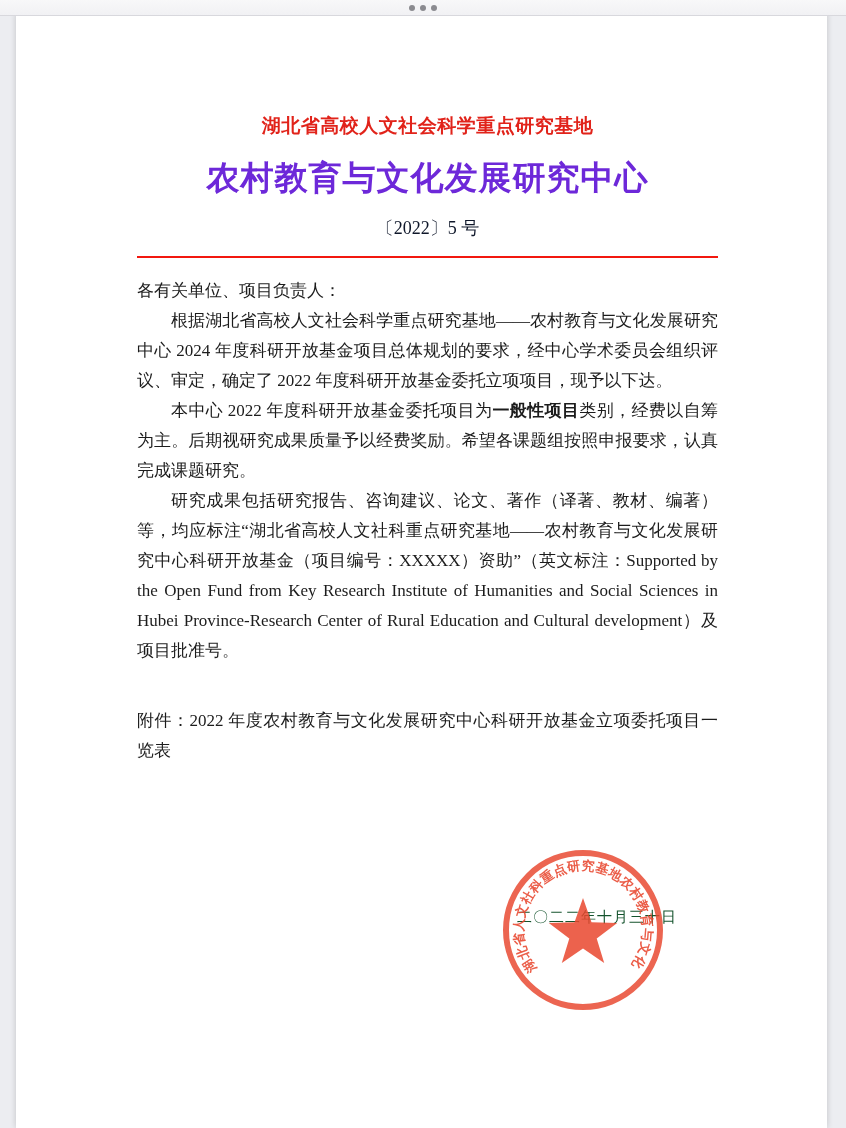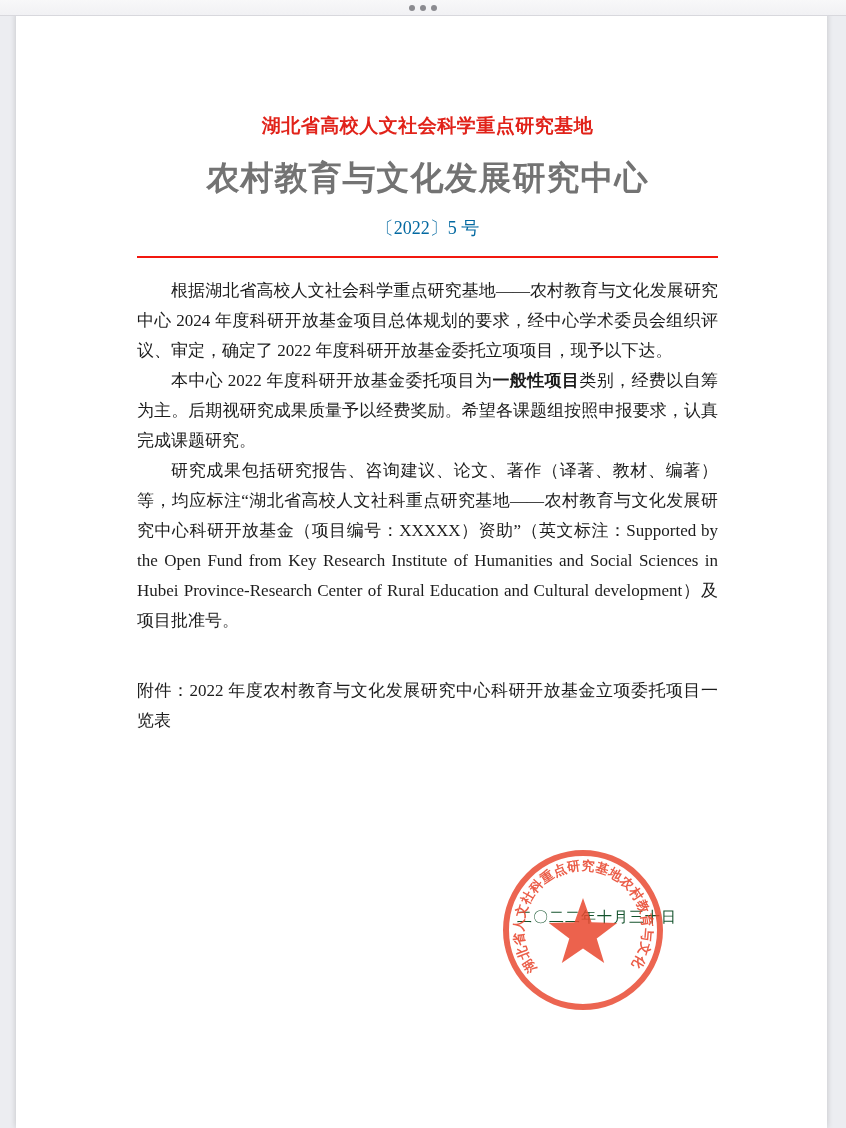--- a/index.html
+++ b/index.html
@@ -34,21 +34,21 @@
     font-size: 17px; line-height: 30px; color: #1c1c1c;
   }
   .org-super {
     margin: 0 0 22px; text-align: center;
     font-size: 19px; font-weight: bold; letter-spacing: 0.5px;
   }
   .org-name {
     margin: 0 0 20px; text-align: center;
     font-size: 33px; font-weight: bold; letter-spacing: 1px;
   }
-  .doc-number { margin: 0 0 13px; text-align: center; font-size: 18px; color: #0369a1; }
+  .doc-number { margin: 0 0 13px; text-align: center; font-size: 18px; color: #0f172a; }
   .red-rule { height: 2px; margin: 0 0 18px; }
   .doc-title {
     margin: 0 0 10px; text-align: center;
     font-size: 26px; font-weight: bold; line-height: 50px; color: #111;
   }
   .salutation { margin: 0; }
   .para { margin: 0; text-indent: 2em; text-align: justify; }
   .attachment { margin: 40px 0 0; text-align: justify; }
   .date {
     position: absolute; top: 897px; right: 150px;
@@ -70,27 +70,28 @@
     <span class="dot"></span>
     <span class="dot"></span>
     <span class="dot"></span>
   </div>
 
   <div class="page">
     <div class="content">
 
       <div class="org-super" style="color: rgb(225, 35, 26);">湖北省高校人文社会科学重点研究基地</div>
 
-      <div class="org-name" style="color: #737373;">农村教育与文化发展研究中心</div>
+      <div class="org-name" style="color: #6d28d9;">农村教育与文化发展研究中心</div>
 
       <div class="doc-number">〔2022〕5 号</div>
 
       <div class="red-rule" style="background: rgb(242, 24, 15);"></div>
 
 
+      <p class="salutation">各有关单位、项目负责人：</p>
 
       <p class="para">根据湖北省高校人文社会科学重点研究基地——农村教育与文化发展研究中心 2024 年度科研开放基金项目总体规划的要求，经中心学术委员会组织评议、审定，确定了 2022 年度科研开放基金委托立项项目，现予以下达。</p>
 
       <p class="para"><span>本中心 2022 年度科研开放基金委托项目为</span><span class="bold-run">一般性项目</span><span>类别，经费以自筹为主。后期视研究成果质量予以经费奖励。希望各课题组按照申报要求，认真完成课题研究。</span></p>
 
       <p class="para">研究成果包括研究报告、咨询建议、论文、著作（译著、教材、编著）等，均应标注“湖北省高校人文社科重点研究基地——农村教育与文化发展研究中心科研开放基金（项目编号：XXXXX）资助”（英文标注：Supported by the Open Fund from Key Research Institute of Humanities and Social Sciences in Hubei Province-Research Center of Rural Education and Cultural development）及项目批准号。</p>
 
       <p class="attachment">附件：2022 年度农村教育与文化发展研究中心科研开放基金立项委托项目一览表</p>
 
     </div>

